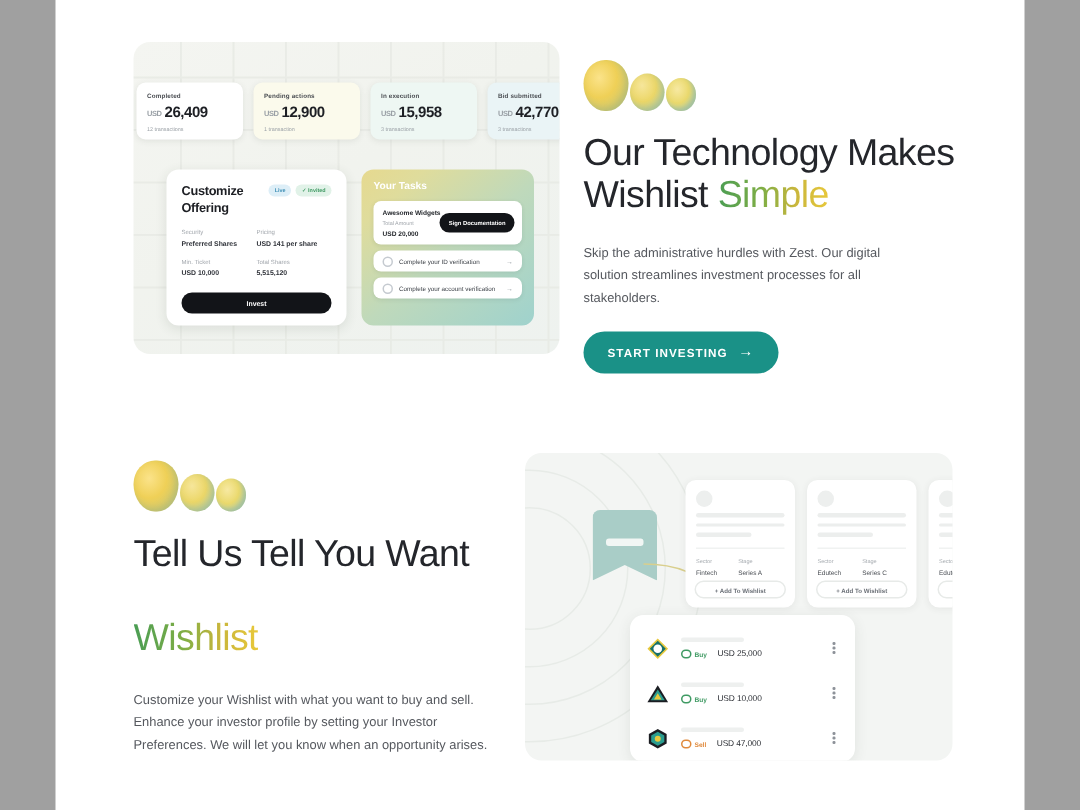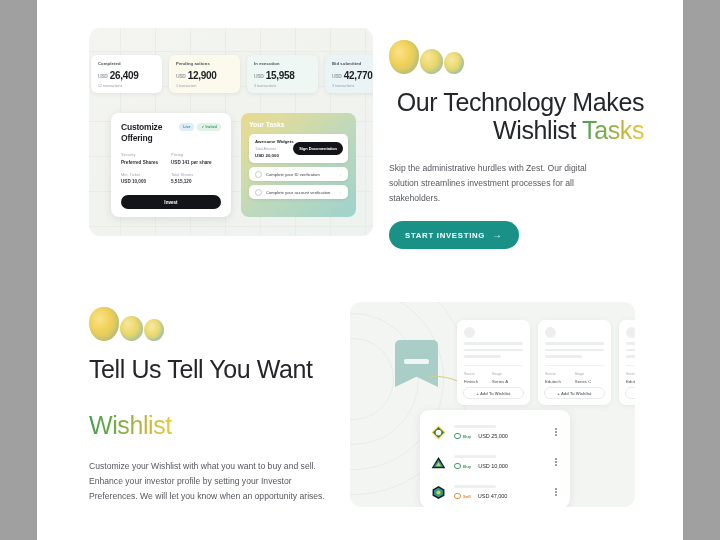--- a/index.html
+++ b/index.html
@@ -109,21 +109,21 @@
   .signdoc{
     position:absolute;right:5px;top:8px;background:#121418;color:#fff;border:none;
     border-radius:7px;padding:4px 6px;font-size:3.9px;font-weight:700;cursor:pointer;
   }
   .tk.row{display:flex;align-items:center;gap:4px;height:14px;padding:0 6px;}
   .tk.row .circ{width:5px;height:5px;border-radius:50%;border:.7px solid #c5cad0;flex:0 0 auto;}
   .tk.row .t{font-size:4.2px;color:#3c4047;flex:1;}
   .tk.row .ar{font-size:4.6px;color:#9aa0a6;}
 
   .txt1{position:absolute;left:352px;top:40px;width:255px;}
-  .txt1 .hl{margin-top:14px;text-align:right;}
+  .txt1 .hl{margin-top:14px;}
   .txt1 .pg{margin-top:17px;width:215px;}
   .txt1 .btnwrap{margin-top:16px;}
 
   
   .sec2{position:absolute;left:0;top:292px;width:646px;height:248px;}
   .txt2{position:absolute;left:52px;top:15px;width:250px;}
   .txt2 .hl{margin-top:14px;}
   .txt2 .pg{margin-top:20px;width:236px;}
 
   .panel2{
@@ -270,21 +270,21 @@
     </div>
 
     <div class="txt1">
       <div class="blobs">
         <span class="blob b1"></span>
         <span class="blob b2"></span>
         <span class="blob b3"></span>
       </div>
       <h2 class="headline hl">
         <span>Our Technology Makes</span><br>
-        <span>Wishlist </span><span class="grad">Tasks</span>
+        <span>Wishlist </span><span class="grad">Simple</span>
       </h2>
       <p class="body pg">Skip the administrative hurdles with Zest. Our digital solution streamlines investment processes for all stakeholders.</p>
       <div class="btnwrap">
         <button class="cta">
           <span>START INVESTING</span>
           <span class="arrow">→</span>
         </button>
       </div>
     </div>
   </div>

